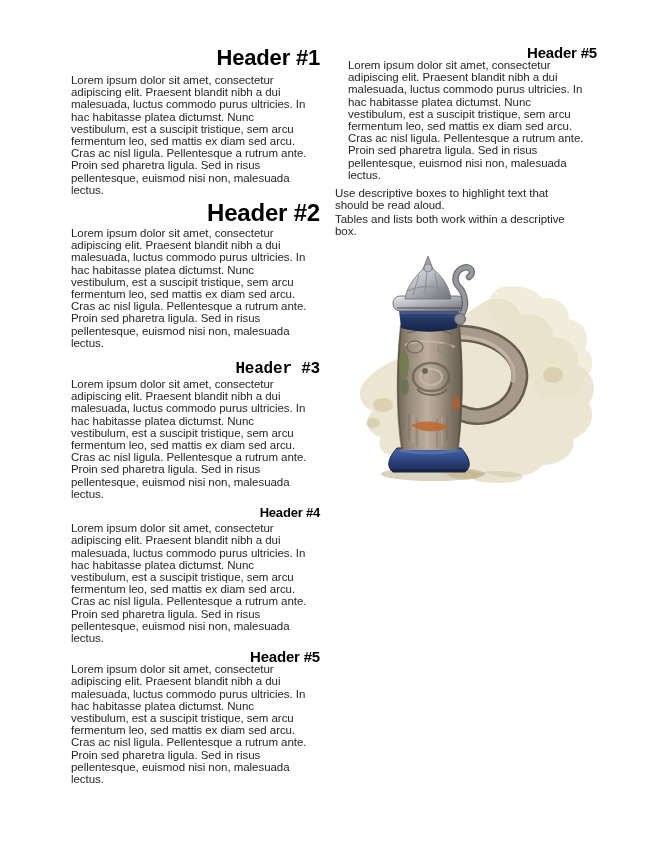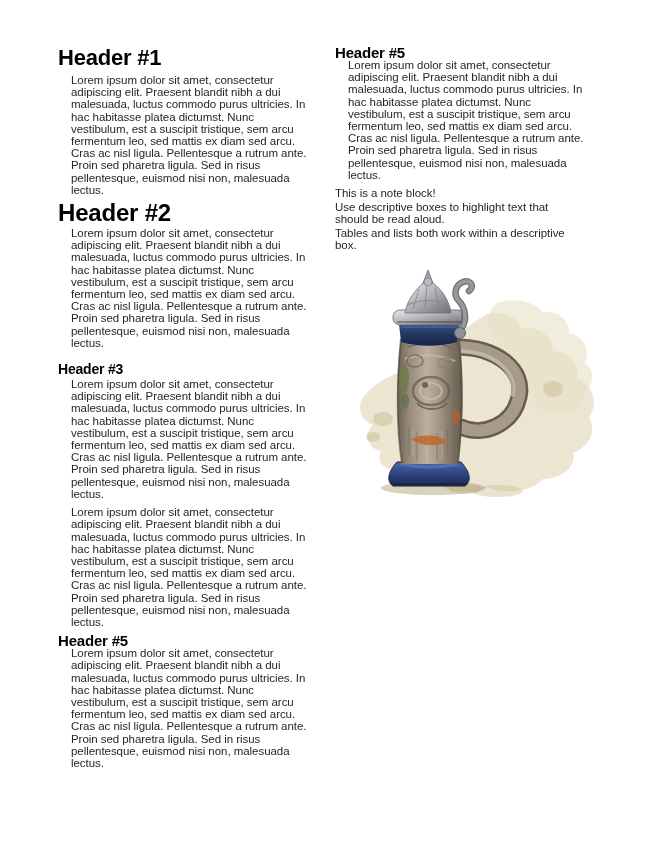--- a/index.html
+++ b/index.html
@@ -8,24 +8,24 @@
     font-family:"Liberation Sans","DejaVu Sans",sans-serif;
     position:relative;
   }
   .page { position:absolute; inset:0; }
   .col {
     position:absolute; top:46px; width:262px;
     color:#262626; font-size:11.5px; line-height:12.2px; letter-spacing:-0.05px;
   }
   .col-left  { left:58px; }
   .col-right { left:335px; }
-  h1,h2,h3,h4,h5 { color:#000000; font-weight:700; letter-spacing:-0.2px; }
+  h1,h2,h3,h4,h5 { color:#000000; font-weight:700; letter-spacing:-0.2px;text-align:right; }
   h1 { font-size:22px;   line-height:23px; margin:0 0 5px; }
   h2 { font-size:24px;   line-height:19px; margin:7px 0 5px; }
-  h3 { font-size:14px;   line-height:16px; margin:12px 0 1px; }
+  h3 { font-size:16px;   line-height:16px; margin:12px 0 1px;font-family:Liberation Mono, monospace; }
   h4 { font-size:13px;   line-height:14px; margin:2px 0 2px; }
   h5 { font-size:15px; line-height:13px; margin:0 0 0; }
   p  { margin:0 13px 6px; }
   .mini-h { font-weight:700; color:#000000; line-height:12px; margin:2px 0 0; }
   .note-body { margin:0 0 2px; line-height:12px; }
   .narrow { max-width:245px; }
   strong { font-weight:400; }
   figure { margin:16px 0 0 12px; padding:0; }
 </style>
 </head>
@@ -33,30 +33,30 @@
 
 <div class="page">
 
   <div class="col col-left">
     <h1>Header #1</h1>
     <p>Lorem ipsum dolor sit amet, consectetur adipiscing elit. Praesent blandit nibh a dui malesuada, luctus commodo purus ultricies. In hac habitasse platea dictumst. Nunc vestibulum, est a suscipit tristique, sem arcu fermentum leo, sed mattis ex diam sed arcu. Cras ac nisl ligula. Pellentesque a rutrum ante. Proin sed pharetra ligula. Sed in risus pellentesque, euismod nisi non, malesuada lectus.</p>
     <h2>Header #2</h2>
     <p>Lorem ipsum dolor sit amet, consectetur adipiscing elit. Praesent blandit nibh a dui malesuada, luctus commodo purus ultricies. In hac habitasse platea dictumst. Nunc vestibulum, est a suscipit tristique, sem arcu fermentum leo, sed mattis ex diam sed arcu. Cras ac nisl ligula. Pellentesque a rutrum ante. Proin sed pharetra ligula. Sed in risus pellentesque, euismod nisi non, malesuada lectus.</p>
     <h3>Header #3</h3>
     <p>Lorem ipsum dolor sit amet, consectetur adipiscing elit. Praesent blandit nibh a dui malesuada, luctus commodo purus ultricies. In hac habitasse platea dictumst. Nunc vestibulum, est a suscipit tristique, sem arcu fermentum leo, sed mattis ex diam sed arcu. Cras ac nisl ligula. Pellentesque a rutrum ante. Proin sed pharetra ligula. Sed in risus pellentesque, euismod nisi non, malesuada lectus.</p>
+    <h4>Header #4</h4>
     <p>Lorem ipsum dolor sit amet, consectetur adipiscing elit. Praesent blandit nibh a dui malesuada, luctus commodo purus ultricies. In hac habitasse platea dictumst. Nunc vestibulum, est a suscipit tristique, sem arcu fermentum leo, sed mattis ex diam sed arcu. Cras ac nisl ligula. Pellentesque a rutrum ante. Proin sed pharetra ligula. Sed in risus pellentesque, euismod nisi non, malesuada lectus.</p>
     <h5>Header #5</h5>
     <p>Lorem ipsum dolor sit amet, consectetur adipiscing elit. Praesent blandit nibh a dui malesuada, luctus commodo purus ultricies. In hac habitasse platea dictumst. Nunc vestibulum, est a suscipit tristique, sem arcu fermentum leo, sed mattis ex diam sed arcu. Cras ac nisl ligula. Pellentesque a rutrum ante. Proin sed pharetra ligula. Sed in risus pellentesque, euismod nisi non, malesuada lectus.</p>
   </div>
 
   <div class="col col-right">
     <h5>Header #5</h5>
     <p>Lorem ipsum dolor sit amet, consectetur adipiscing elit. Praesent blandit nibh a dui malesuada, luctus commodo purus ultricies. In hac habitasse platea dictumst. Nunc vestibulum, est a suscipit tristique, sem arcu fermentum leo, sed mattis ex diam sed arcu. Cras ac nisl ligula. Pellentesque a rutrum ante. Proin sed pharetra ligula. Sed in risus pellentesque, euismod nisi non, malesuada lectus.</p>
 
-    <p class="note-body">This is a note block!</p>
 
     <p class="note-body narrow">Use descriptive boxes to highlight text that should be read aloud.</p>
 
     <p class="note-body narrow"><strong>Tables and lists</strong><span> both work within a descriptive box.</span></p>
 
     <figure>
       <svg width="252" height="230" viewBox="0 0 252 230">
         <defs>
           <linearGradient id="gradBody" x1="0" y1="0" x2="1" y2="0">
             <stop offset="0" stop-color="#6e6353"></stop>

